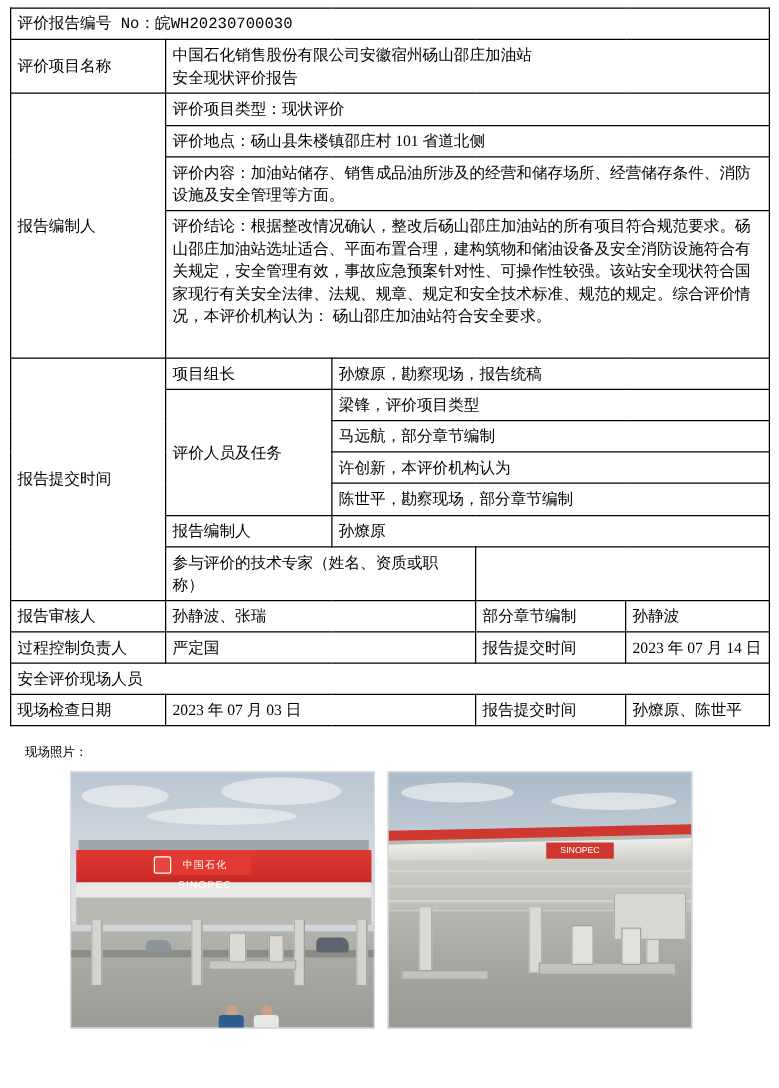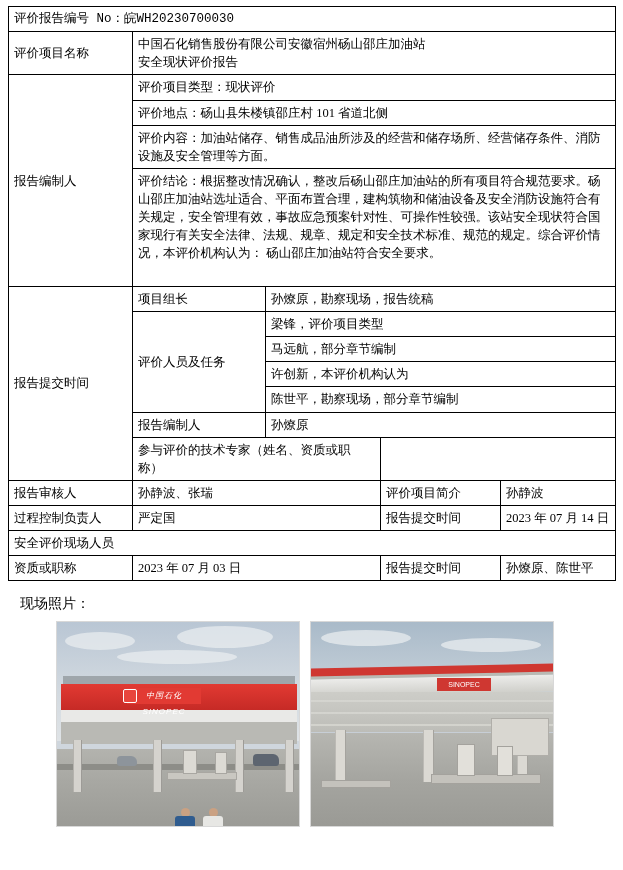--- a/index.html
+++ b/index.html
@@ -54,21 +54,21 @@
   }
   .sec-header {
     font-weight: bold;
     font-size: 13px;
     padding: 4px 6px;
     margin-top: 16px;
   }
   .photos-label {
     margin-top: 14px;
     margin-left: 12px;
-    font-size: 14px;
+    font-size: 10px;
   }
   .photos-row {
     margin-top: 8px;
     display: flex;
     gap: 10px;
     justify-content: flex-start;
     padding-left: 48px;
   }
   
   .photo {
@@ -101,21 +101,20 @@
   .p1-under {
     position: absolute; left: 4px; top: 100px; width: 236px; height: 22px;
     background: #b9b9b4;
   }
   .p1-logo {
     position: absolute; left: 70px; top: 66px; width: 74px; height: 16px;
     background: #e23a33;
     color: #fff; font-size: 8px; line-height: 16px; text-align: center;
     letter-spacing: 1px;
     font-family: "Liberation Sans", sans-serif;
-    font-style: italic;
   }
   .p1-logo-badge {
     position: absolute; left: 66px; top: 67px; width: 14px; height: 14px;
     background: #e8453d; border: 1px solid #fff; border-radius: 2px;
   }
   .p1-col {
     position: absolute; width: 9px; background: #d5d3ce; top: 118px; height: 52px;
     border-left: 1px solid #b4b2ad; border-right: 1px solid #9d9b97;
   }
   .p1-ground {
@@ -258,36 +257,36 @@
       </tr>
 
       <tr>
         <td colspan="2" class="sec-header">参与评价的技术专家（姓名、资质或职称）</td>
         <td colspan="3"></td>
       </tr>
 
       <tr>
         <td class="center bold">报告审核人</td>
         <td colspan="2">孙静波、张瑞</td>
-        <td class="center bold">评价项目简介</td>
+        <td class="center bold">部分章节编制</td>
         <td>孙静波</td>
       </tr>
       <tr>
         <td class="center bold">过程控制负责人</td>
         <td colspan="2">严定国</td>
         <td class="center bold">报告提交时间</td>
         <td class="center">2023 年 07 月 14 日</td>
       </tr>
 
       <tr>
         <td colspan="5" class="center bold sec-header">安全评价现场人员</td>
       </tr>
 
       <tr>
-        <td class="center">资质或职称</td>
+        <td class="center">现场检查日期</td>
         <td colspan="2" class="center">2023 年 07 月 03 日</td>
         <td class="center">报告提交时间</td>
         <td class="center">孙燎原、陈世平</td>
       </tr>
     </tbody>
   </table>
 
   <div class="photos-label">现场照片：</div>
 
   <div class="photos-row">

